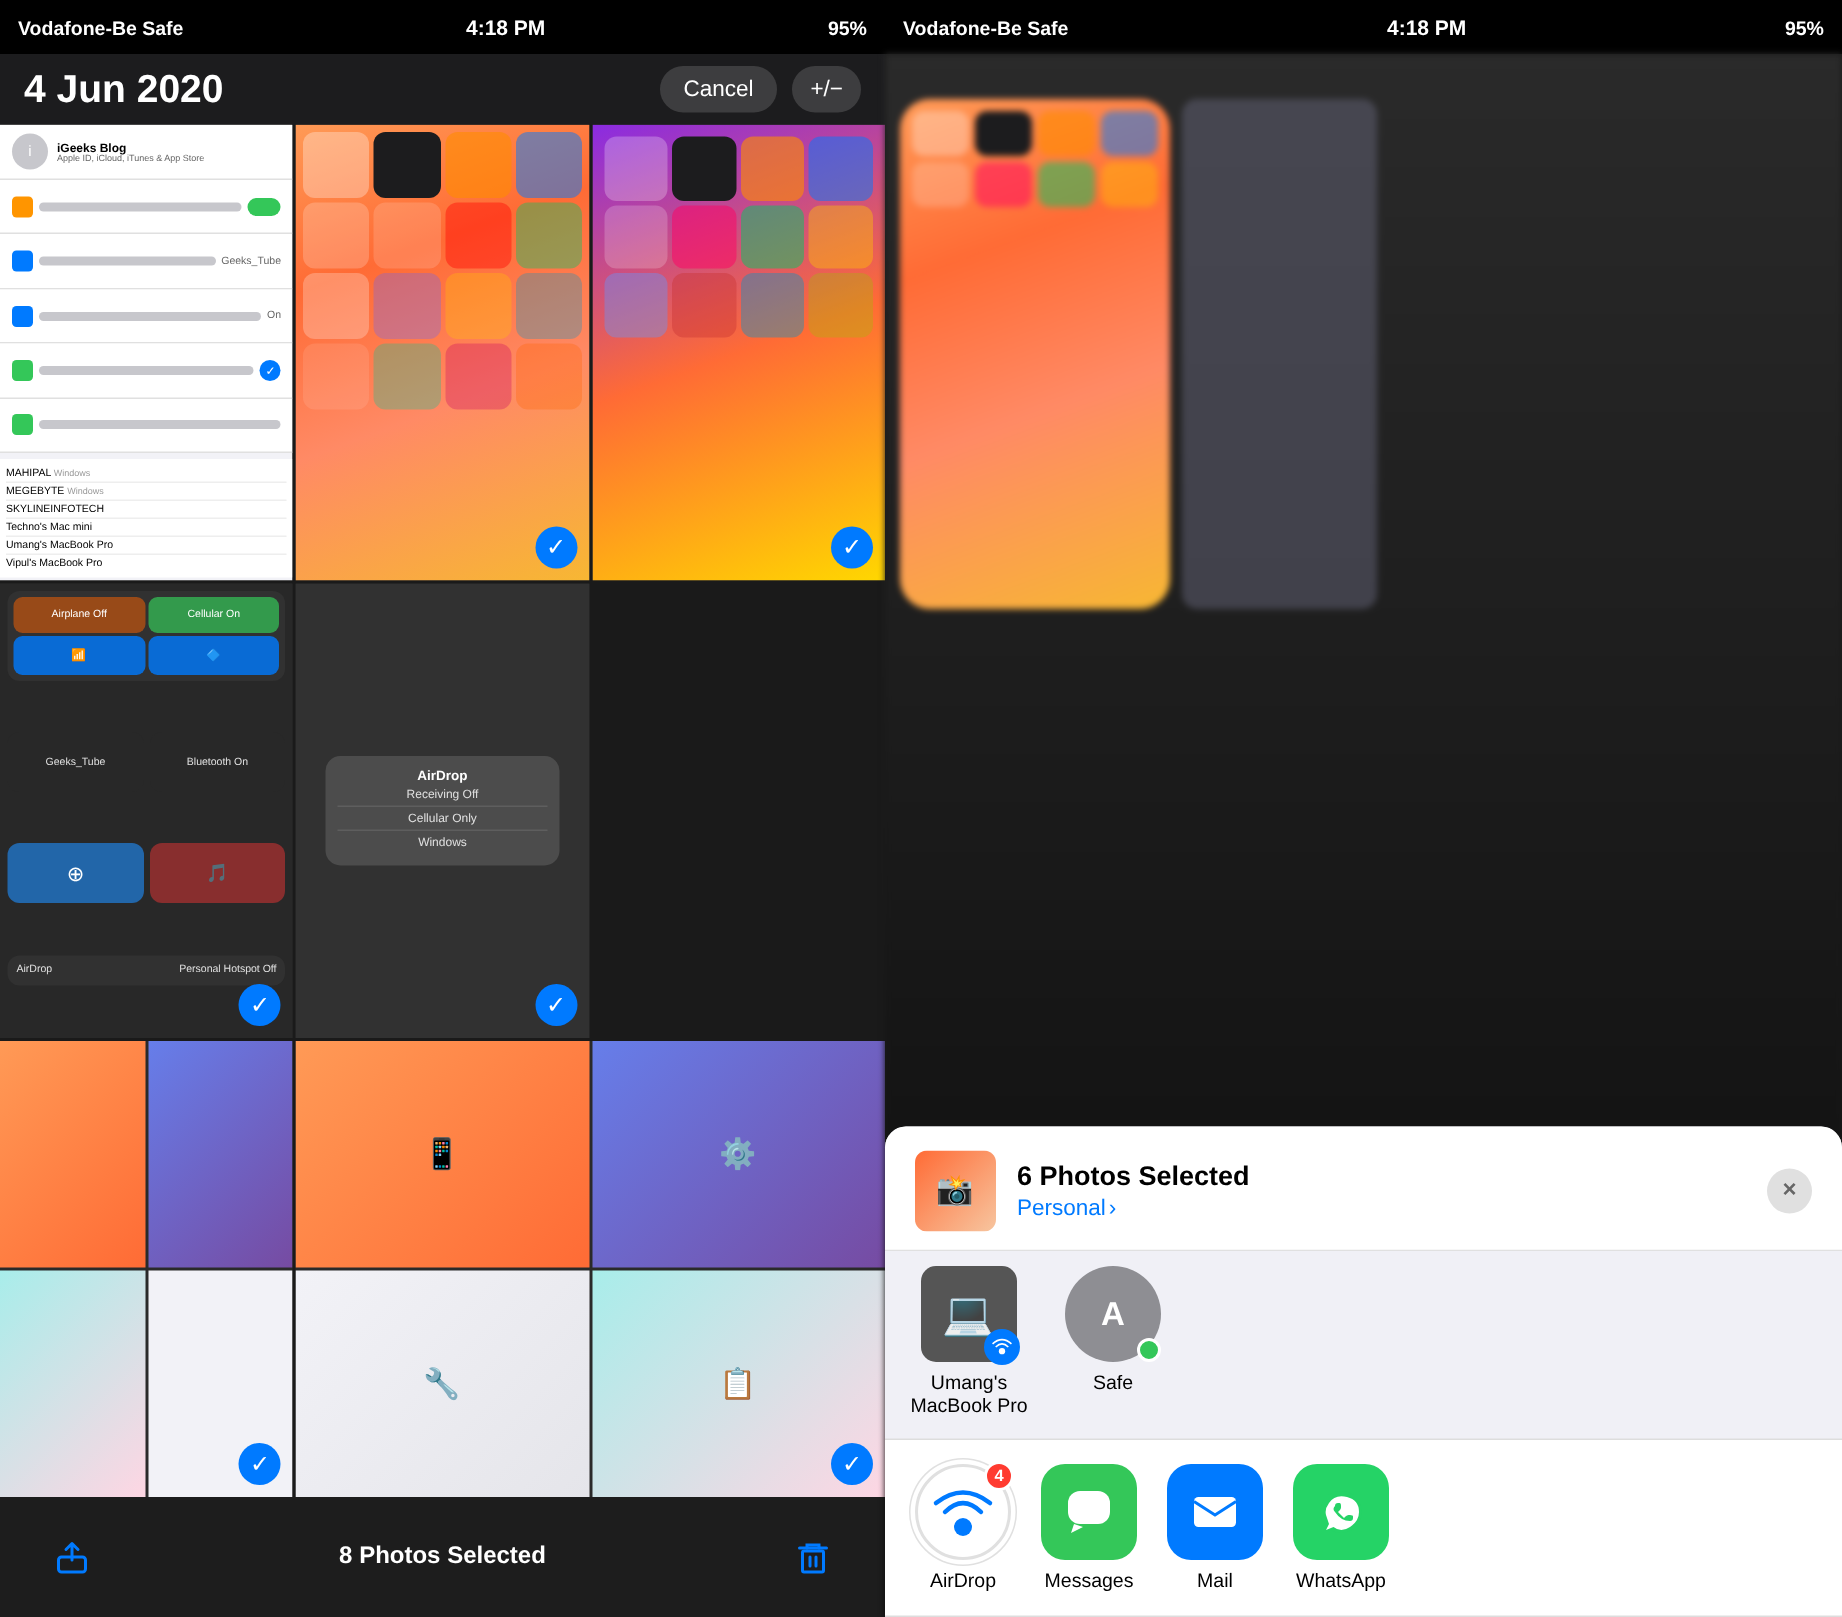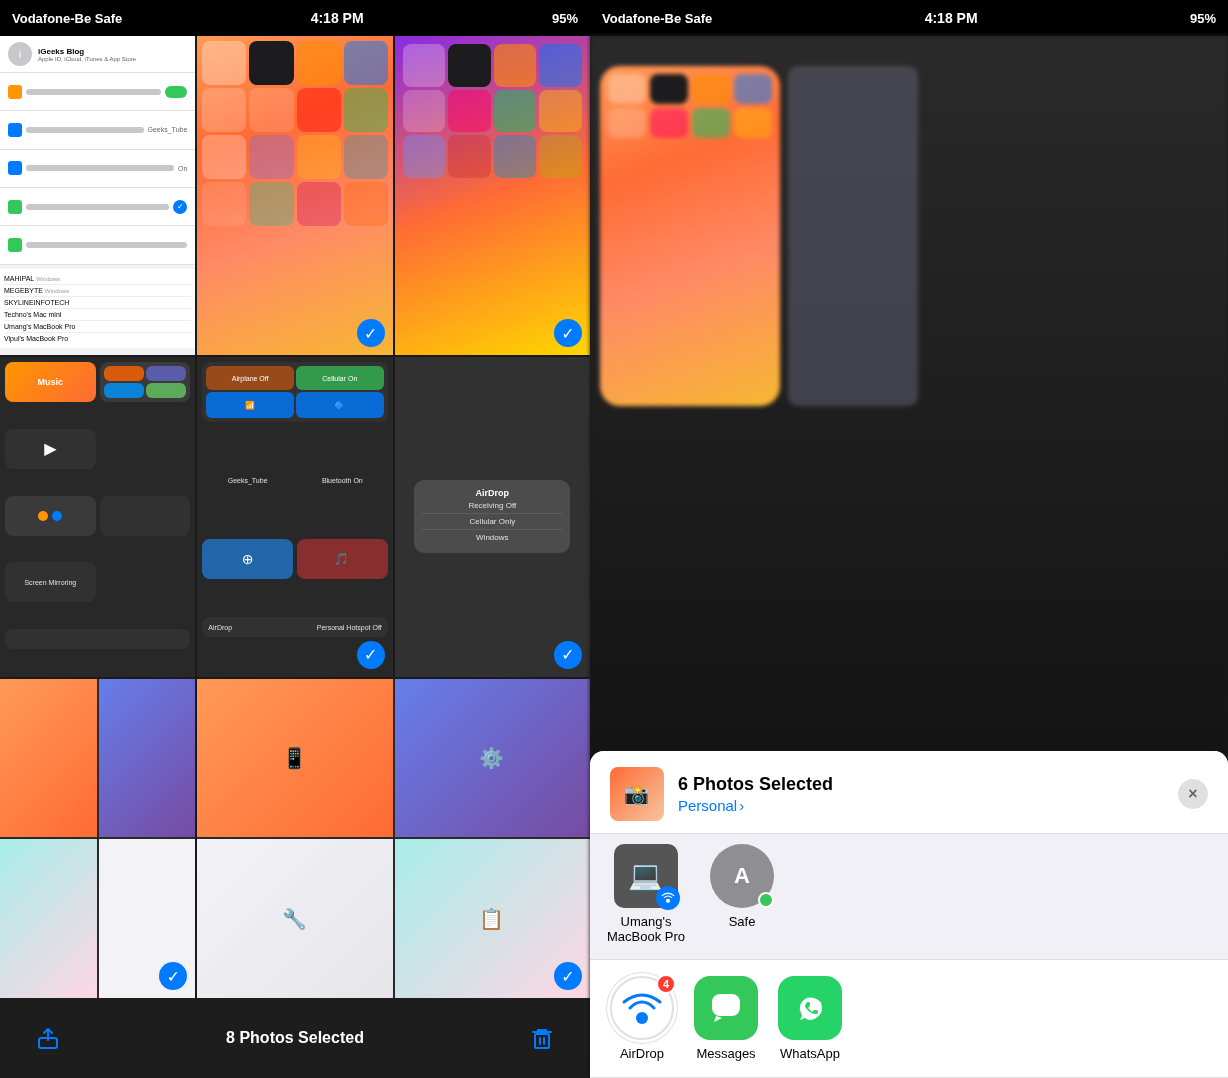--- a/index.html
+++ b/index.html
@@ -494,20 +494,27 @@
 <div class="left-panel">
 
   <div class="left-status-bar">
     <span style="font-size:13px;">Vodafone-Be Safe</span>
     <span>4:18 PM</span>
     <div class="right-icons">
       <span style="font-size:13px;">95%</span>
     </div>
   </div>
 
+  <div class="left-header">
+    <span class="date">4 Jun 2020</span>
+    <div class="header-buttons">
+      <button class="cancel-btn">Cancel</button>
+      <button class="add-btn">+/−</button>
+    </div>
+  </div>
 
   <div class="photo-grid">
 
     <div class="photo-cell">
       <div class="sim-screenshot sim-settings-bg">
 
         <div style="display:flex;align-items:center;padding:6px 8px;background:#fff;border-bottom:1px solid #e0e0e0;">
           <div style="width:24px;height:24px;border-radius:50%;background:#c7c7cc;margin-right:6px;display:flex;align-items:center;justify-content:center;font-size:10px;color:#fff;">i</div>
           <div>
             <div style="font-size:8px;font-weight:700;color:#000;">iGeeks Blog</div>
@@ -586,40 +593,20 @@
           <div style="border-radius:8px;background:rgba(255,200,0,0.4);aspect-ratio:1;"></div>
           <div style="border-radius:8px;background:rgba(100,150,255,0.4);aspect-ratio:1;"></div>
           <div style="border-radius:8px;background:rgba(200,50,50,0.4);aspect-ratio:1;"></div>
           <div style="border-radius:8px;background:rgba(0,150,200,0.4);aspect-ratio:1;"></div>
           <div style="border-radius:8px;background:rgba(150,200,0,0.3);aspect-ratio:1;"></div>
         </div>
       </div>
       <div class="check-circle">✓</div>
     </div>
 
-    <div class="photo-cell">
-      <div class="sim-screenshot sim-control">
-        <div class="sim-control-widget" style="background:linear-gradient(135deg,#ff9500,#ff6b35);grid-column:1/2;grid-row:1/2;display:flex;align-items:center;justify-content:center;color:#fff;font-size:9px;font-weight:700;">Music</div>
-        <div class="sim-control-widget" style="background:rgba(60,60,60,0.9);grid-column:2/3;grid-row:1/3;display:grid;grid-template-columns:1fr 1fr;grid-template-rows:1fr 1fr;gap:2px;padding:4px;">
-          <div style="border-radius:6px;background:rgba(255,100,0,0.8);"></div>
-          <div style="border-radius:6px;background:rgba(100,100,200,0.8);"></div>
-          <div style="border-radius:6px;background:rgba(0,150,255,0.8);"></div>
-          <div style="border-radius:6px;background:rgba(100,200,100,0.8);"></div>
-        </div>
-        <div class="sim-control-widget" style="background:rgba(50,50,50,0.9);grid-column:1/2;grid-row:2/3;display:flex;align-items:center;justify-content:center;color:#fff;font-size:16px;">▶</div>
-        <div class="sim-control-widget" style="background:rgba(60,60,60,0.9);display:flex;align-items:center;justify-content:center;gap:4px;padding:4px;">
-          <div style="width:10px;height:10px;border-radius:50%;background:#ff9500;"></div>
-          <div style="width:10px;height:10px;border-radius:50%;background:#007aff;"></div>
-        </div>
-        <div class="sim-control-widget" style="background:rgba(50,50,50,0.9);"></div>
-        <div class="sim-control-widget" style="background:rgba(50,50,50,0.9);display:flex;align-items:center;justify-content:center;color:#e0e0e0;font-size:7px;">Screen Mirroring</div>
-        <div class="sim-control-widget" style="background:rgba(50,50,50,0.9);grid-column:1/3;height:20px;"></div>
-      </div>
-
-    </div>
 
     <div class="photo-cell">
       <div class="sim-screenshot sim-control">
         <div style="grid-column:1/3;background:rgba(50,50,50,0.9);border-radius:8px;padding:4px;display:grid;grid-template-columns:1fr 1fr;gap:2px;height:60px;">
           <div style="border-radius:6px;background:rgba(255,100,0,0.5);display:flex;align-items:center;justify-content:center;color:#fff;font-size:7px;">Airplane Off</div>
           <div style="border-radius:6px;background:rgba(52,199,89,0.7);display:flex;align-items:center;justify-content:center;color:#fff;font-size:7px;">Cellular On</div>
           <div style="border-radius:6px;background:rgba(0,122,255,0.8);display:flex;align-items:center;justify-content:center;color:#fff;font-size:8px;">📶</div>
           <div style="border-radius:6px;background:rgba(0,122,255,0.8);display:flex;align-items:center;justify-content:center;color:#fff;font-size:8px;">🔷</div>
         </div>
         <div style="background:rgba(40,40,40,0.9);border-radius:8px;height:40px;display:flex;align-items:center;justify-content:center;color:#e0e0e0;font-size:7px;">Geeks_Tube</div>
@@ -794,20 +781,29 @@
         <div class="app-share-item">
           <div class="app-icon-large" style="background:#34c759;border-radius:16px;">
             <svg width="36" height="36" viewBox="0 0 36 36">
               <rect x="4" y="4" width="28" height="22" rx="8" fill="white"></rect>
               <path d="M8 26 L6 32 L14 28" fill="white"></path>
             </svg>
           </div>
           <span class="app-name">Messages</span>
         </div>
 
+        <div class="app-share-item">
+          <div class="app-icon-large" style="background:#007aff;border-radius:16px;">
+            <svg width="36" height="36" viewBox="0 0 36 36">
+              <rect x="4" y="8" width="28" height="20" rx="3" fill="white"></rect>
+              <path d="M4 11 L18 20 L32 11" stroke="#007aff" stroke-width="2" fill="none"></path>
+            </svg>
+          </div>
+          <span class="app-name">Mail</span>
+        </div>
 
         <div class="app-share-item">
           <div class="app-icon-large" style="background:#25d366;border-radius:16px;">
             <svg width="36" height="36" viewBox="0 0 36 36">
               <circle cx="18" cy="18" r="14" fill="#25d366"></circle>
               <path d="M10 26 L8 30 L13 28 Q18 32 24 28 Q30 24 30 18 Q30 10 22 8 Q14 6 10 12 Q7 16 8 20 Z" fill="white"></path>
               <path d="M14 14 Q14 12 16 12 L17 12 Q18 12 18 14 L18 15 Q18 16 17 17 L16 18 Q18 20 20 22 L21 21 Q22 20 23 20 L24 20 Q26 20 26 21 L26 22 Q26 24 24 24 Q18 24 14 18 Q12 16 14 14Z" fill="#25d366"></path>
             </svg>
           </div>
           <span class="app-name">WhatsApp</span>

